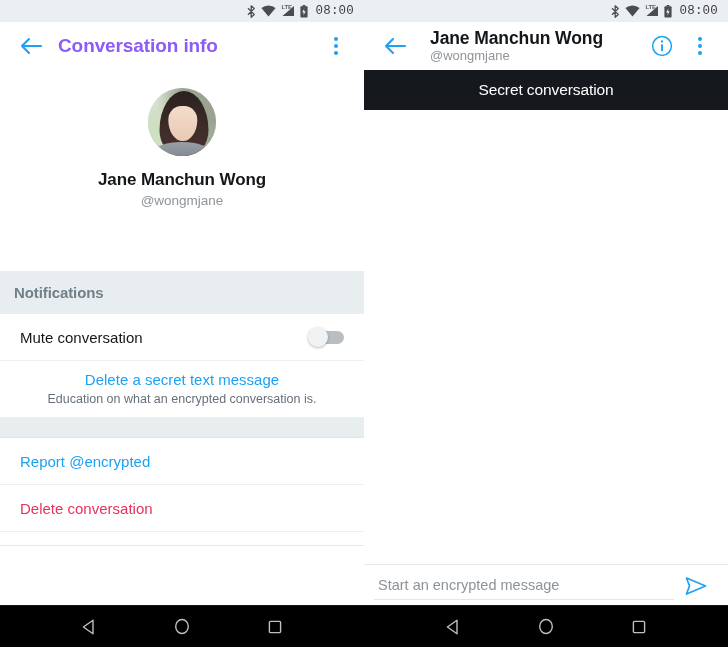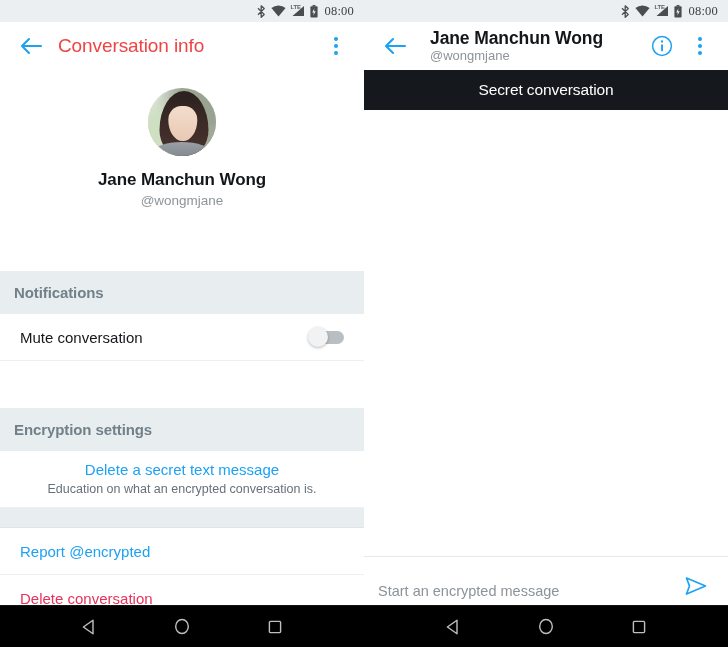--- a/index.html
+++ b/index.html
@@ -15,33 +15,33 @@
   .panel.left { border-right:0; }
 
   
   .statusbar {
     height:22px; background:#eceff1; display:flex; align-items:center;
     justify-content:flex-end; padding-right:10px; gap:5px;
   }
   .statusbar .sicon { display:flex; align-items:center; }
   .statusbar .clock {
     font-size:12.5px; color:#3d3f42; letter-spacing:.2px; margin-left:2px;
-    font-family:Liberation Serif, serif;
+    font-family:Liberation Mono, monospace;
   }
   .lte-wrap { position:relative; display:flex; align-items:flex-end; }
   .lte-txt { position:absolute; top:-1px; left:0px; font-size:6px; color:#5b5e61; font-weight:bold; letter-spacing:-.2px;}
 
   
   .appbar {
     height:48px; background:#fff; display:flex; align-items:center;
     padding:0 10px; position:relative;
   }
   .back-btn { width:42px; height:42px; display:flex; align-items:center; justify-content:center; flex:0 0 auto; }
   .title-left {
-    font-size:19px; color:#ef4444; font-weight:normal; margin-left:6px; letter-spacing:-.1px;
+    font-size:19px; color:#8b5cf6; font-weight:bold; margin-left:6px; letter-spacing:-.1px;
   }
   .titleblock { margin-left:14px; display:flex; flex-direction:column; justify-content:center; flex:1 1 auto; }
   .title-name { font-size:17.5px; font-weight:bold; color:#14171a; line-height:20px; letter-spacing:-.1px; }
   .title-handle { font-size:13px; color:#8e9499; line-height:16px; }
   .appbar-actions { display:flex; align-items:center; gap:2px; margin-left:auto; }
   .icon-btn { width:36px; height:40px; display:flex; align-items:center; justify-content:center; }
   .kebab { display:flex; flex-direction:column; gap:3px; align-items:center; }
   .kebab i { width:4px; height:4px; border-radius:50%; background:#1da1f2; display:block; }
 
   
@@ -104,21 +104,21 @@
   .spacer { height:20px; background:#e8eef0; border-bottom:1px solid #dfe4e7; }
   .bottom-rule { border-bottom:1px solid #e6e8ea; }
 
   
   .secret-banner {
     background:#15191d; color:#fff; text-align:center; font-size:15.5px;
     padding:11px 0; letter-spacing:-.1px;
   }
   .thread { flex:1 1 auto; background:#fff; }
   .composer {
-    border-top:1px solid #e6e8ea; height:50px; display:flex; align-items:flex-end; padding:0 10px;
+    border-top:1px solid #e6e8ea; height:42px; display:flex; align-items:center; padding:0 10px;
   }
   .composer-input {
     flex:1 1 auto; font-size:14.5px; color:#8c9399; border:0; outline:0;
     background:transparent; border-bottom:1px solid #e3e6e8; padding:6px 4px;
     font-family:"Liberation Sans", sans-serif;
   }
   .composer-input::placeholder { color:#8c9399; opacity:1; }
   .send-btn { width:44px; height:40px; display:flex; align-items:center; justify-content:center; }
 
   .right-body { height:calc(647px - 22px - 48px - 39px - 42px); display:flex; flex-direction:column; }
@@ -197,21 +197,20 @@
     <div class="section-header">Notifications</div>
 
     <div class="row">
       <span class="row-label">Mute conversation</span>
       <span class="switch">
         <span class="track"></span>
           <span class="thumb"></span>
       </span>
     </div>
 
-    <div class="section-header">Encryption settings</div>
 
     <div class="row link row-stack">
       <span class="row-label">Delete a secret text message</span>
       <span class="row-sub">Education on what an encrypted conversation is.</span>
     </div>
 
     <div class="spacer"></div>
 
     <div class="row link">
       <span class="row-label">Report @encrypted</span>

